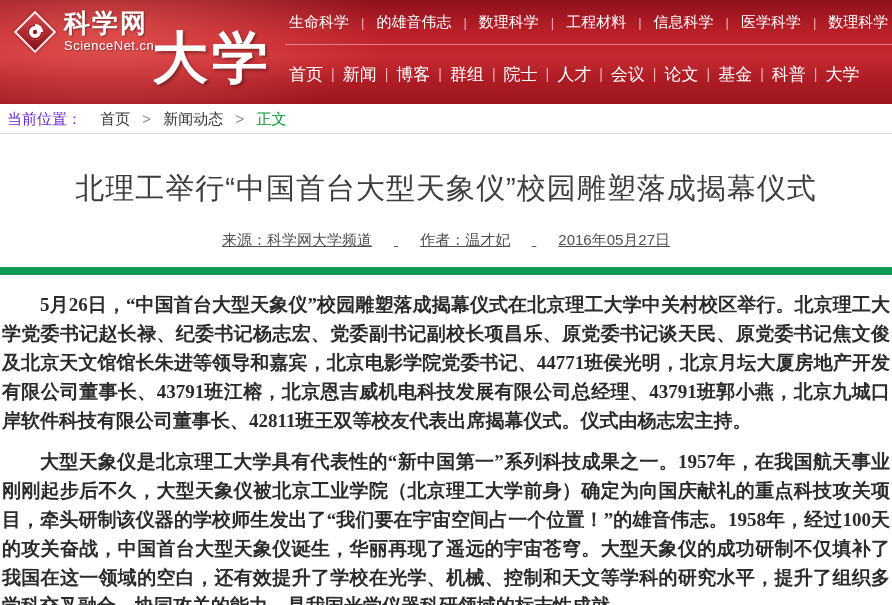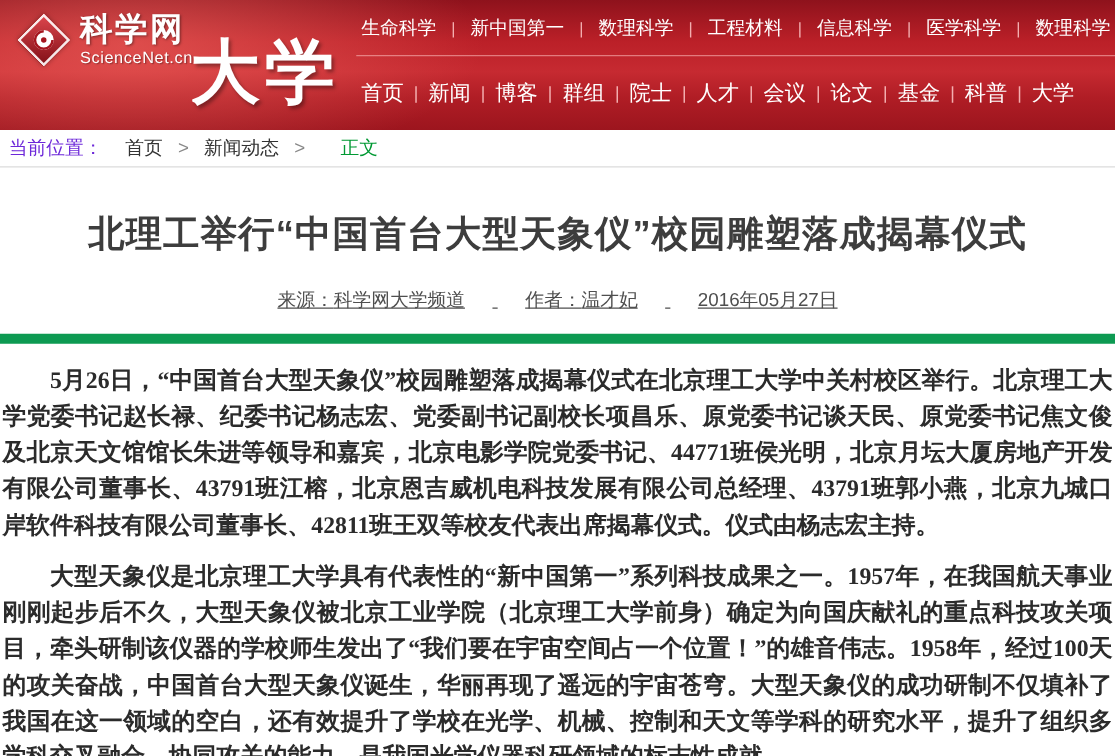--- a/index.html
+++ b/index.html
@@ -46,25 +46,25 @@
   .nav-top .sep{color:rgba(255,200,200,.85);margin:0 12px;font-size:13px;flex:0 0 auto;}
   .nav-main .sep{color:rgba(255,200,200,.85);margin:0 8px;font-size:14px;flex:0 0 auto;}
   
   .breadcrumb{
     height:29px;line-height:29px;padding-left:7px;border-bottom:1px solid #dcdcdc;
     font-size:15px;color:#333;background:#fff;
   }
   .bc-label{color:#6d28d9;margin-right:10px;}
   .bc-link{color:#333;text-decoration:none;cursor:pointer;margin:0 4px;}
   .bc-sep{color:#888;margin:0 4px;}
-  .bc-current{color:#009933;margin-left:20px;}
+  .bc-current{color:#009933;margin-left:4px;}
   
   .article-title{
     margin:38px 20px 0;text-align:center;
-    font-size:29px;font-weight:bold;color:#3d3d3d;letter-spacing:1px;line-height:1.15;
+    font-size:29px;font-weight:normal;color:#3d3d3d;letter-spacing:1px;line-height:1.15;
   }
   .article-meta{margin-top:26px;text-align:center;font-size:15px;color:#4f4f4f;text-decoration:underline;}
   .meta-item{margin:0 22px;}
   .green-divider{height:8px;background:#0d9a52;margin-top:17px;}
   .article-body{
     margin-top:16px;padding:0 2px;
     font-family:"Liberation Serif","DejaVu Serif",serif;
     font-size:19px;line-height:28.8px;color:#2b2b2b;text-align:justify;
   }
   .article-body p{margin:0 0 13px;text-indent:2em;font-weight:bold;}
@@ -88,21 +88,21 @@
         <span class="site-domain">ScienceNet.cn</span>
       </span>
     </div>
     <div class="channel-title">大学</div>
 
     <nav class="nav-area">
       <div class="nav-top">
 
           <a class="nav-link">生命科学</a>
         <span class="sep">|</span>
-          <a class="nav-link">新中国第一</a>
+          <a class="nav-link">的雄音伟志</a>
         <span class="sep">|</span>
           <a class="nav-link">数理科学</a>
         <span class="sep">|</span>
           <a class="nav-link">工程材料</a>
         <span class="sep">|</span>
           <a class="nav-link">信息科学</a>
         <span class="sep">|</span>
           <a class="nav-link">医学科学</a>
         <span class="sep">|</span>
           <a class="nav-link">数理科学</a>

